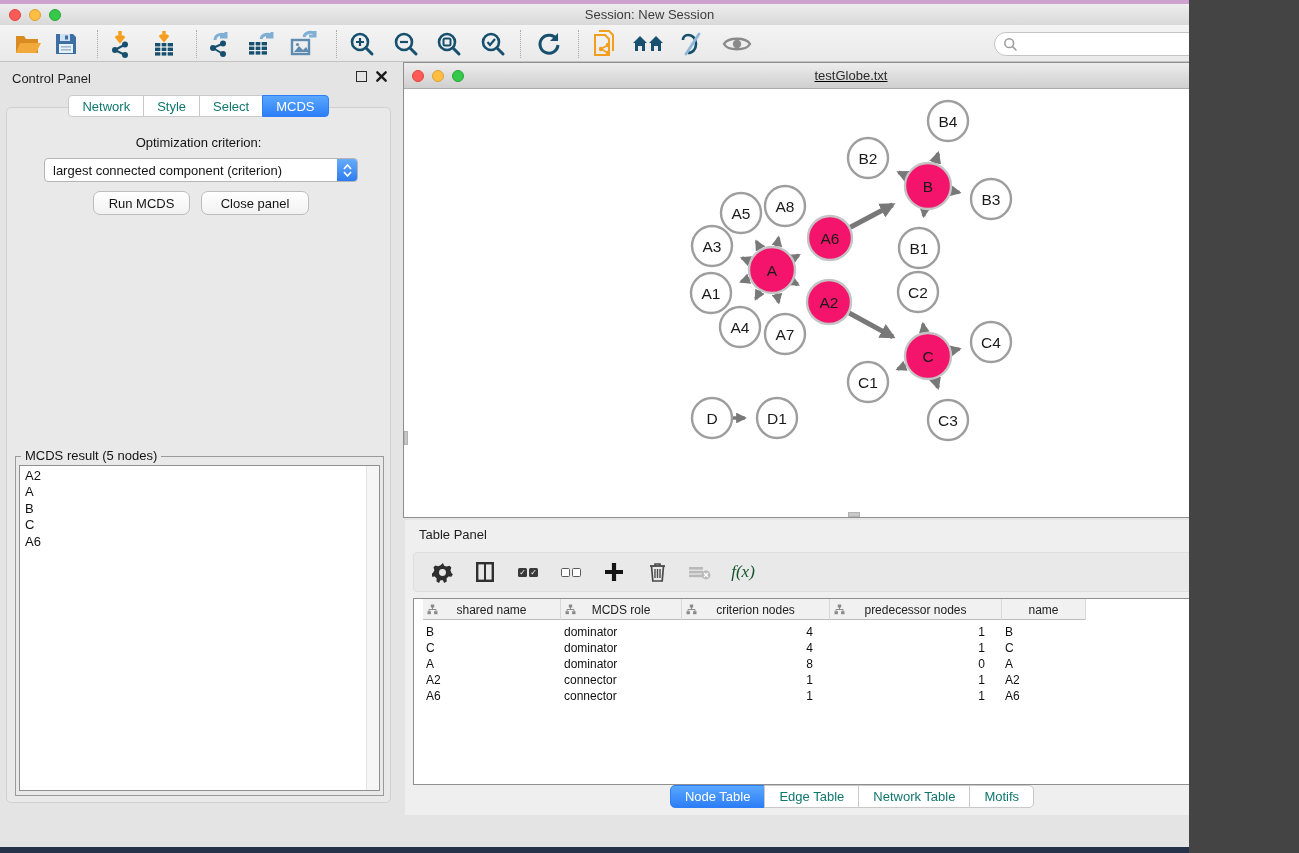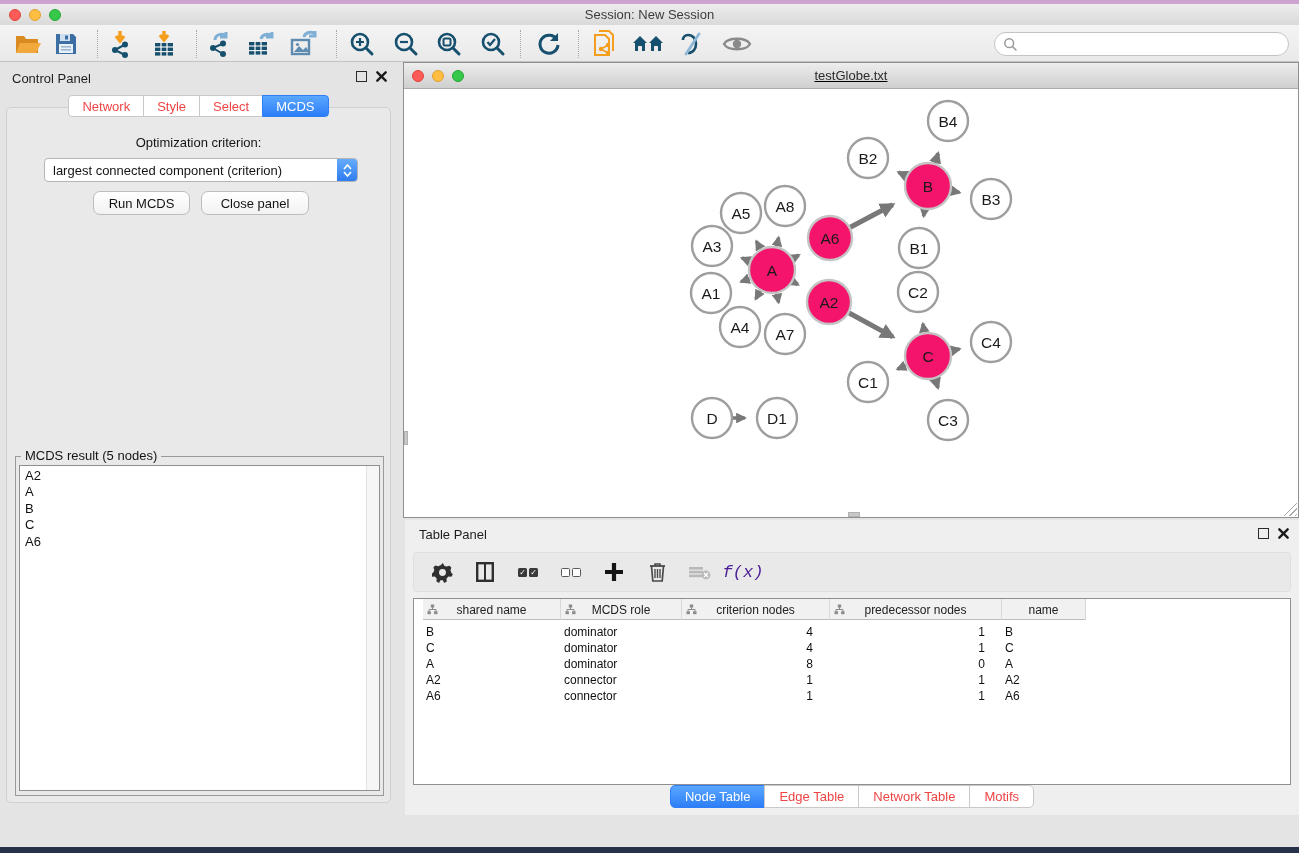--- a/index.html
+++ b/index.html
@@ -1,18 +1,18 @@
 <!DOCTYPE html>
 <html><head>
 <meta charset="utf-8">
 <style>
   * { margin:0; padding:0; box-sizing:border-box; }
   html,body { background:#444; }
   body { font-family:"Liberation Sans", sans-serif; }
-  .screen { position:relative; width:1299px; height:853px; overflow:hidden; background:#E4E4E4;padding-left:38px; }
+  .screen { position:relative; width:1189px; height:853px; overflow:hidden; background:#E4E4E4;padding-left:38px; }
 
   
   .top-strip { position:absolute; left:0; top:0; width:1299px; height:4px; background:#CDA2CE; }
   .titlebar { position:absolute; left:0; top:4px; width:1299px; height:21px;
     background:linear-gradient(#EDEDED,#D9D9D9); display:flex; align-items:center; justify-content:center; }
   .titlebar .title { font-size:13px; color:#3C3C3C; }
   .lights { position:absolute; left:9px; top:0; height:100%; display:flex; align-items:center; gap:8px; }
   .light { width:12px; height:12px; border-radius:50%; }
   .light.red { background:#FC5B57; border:1px solid #E1443E; }
   .light.yellow { background:#FDBE41; border:1px solid #E0A032; }
@@ -26,21 +26,21 @@
     border:1px solid #C4C4C4; border-radius:12px; display:flex; align-items:center; padding-left:8px; }
   .searchbox input { border:none; outline:none; flex:1; font-size:12px; background:transparent; height:100%; }
 
   
   .control-panel { position:absolute; left:0; top:62px; width:397px; height:748px; background:#E4E4E4; }
   .cp-header { position:absolute; left:0; top:0; width:100%; height:32px; display:flex; align-items:center; padding:0 12px; }
   .cp-header .cp-title { font-size:13px; color:#1E1E1E; }
   .panel-winbtns { position:absolute; right:10px; top:9px; display:flex; gap:9px; align-items:center; }
   .float-btn { width:11px; height:11px; border:1.5px solid #2A2A2A; background:transparent; }
   .tabs-row { position:absolute; left:0; top:33px; width:100%; display:flex; justify-content:center; z-index:3; }
-  .seg-btn { height:22px; padding:0 13px; background:#fff; border:1px solid #C9C9C9; font-size:13px; color:#ef4444;
+  .seg-btn { height:22px; padding:0 13px; background:#fff; border:1px solid #C9C9C9; font-size:13px; color:#0f766e;
     display:flex; align-items:center; margin-left:-1px; }
   .seg-btn:first-child { border-radius:4px 0 0 4px; margin-left:0; }
   .seg-btn:last-child { border-radius:0 4px 4px 0; }
   .seg-btn.active { background:linear-gradient(#5AA7FF,#2D7EF7); border-color:#2D7EF7; color:#fff; }
   .cp-body { position:absolute; left:6px; top:45px; width:385px; height:696px; background:#E9E9E9;
     border:1px solid #D0D0D0; border-radius:5px; }
   .opt-label { position:absolute; left:0; top:27px; width:100%; text-align:center; font-size:13px; color:#141414; }
   .dropdown { position:absolute; left:37px; top:50px; width:314px; height:24px; background:#fff;
     border:1px solid #B5B5B5; border-radius:4px; display:flex; align-items:center; }
   .dropdown .dd-value { flex:1; font-size:13px; color:#141414; padding-left:8px; white-space:nowrap; overflow:hidden; }
@@ -72,21 +72,21 @@
   .table-panel { position:absolute; left:405px; top:520px; width:894px; height:295px; background:#EFEFEF; }
   .tp-header { position:absolute; left:0; top:0; width:100%; height:28px; display:flex; align-items:center; padding:0 14px; }
   .tp-title { font-size:13px; color:#1E1E1E; }
   .tp-toolbar { position:absolute; left:8px; top:32px; width:878px; height:40px; background:#E9E9E9;
     border:1px solid #DFDFDF; border-radius:4px; display:flex; align-items:center; gap:19px; padding-left:16px; }
   .tpi { display:flex; align-items:center; justify-content:center; width:24px; height:26px; }
   .chk-pair { display:flex; gap:2px; }
   .chk { width:9px; height:9px; border-radius:1.5px; }
   .chk.on { background:#3A3A3A; color:#fff; font-size:8px; line-height:9px; text-align:center; }
   .chk.off { background:#fff; border:1.5px solid #5A5A5A; }
-  .fx { font-family:Liberation Mono, monospace; font-style:italic; font-size:17px; color:#4c1d95; }
+  .fx { font-family:Liberation Serif, serif; font-style:italic; font-size:17px; color:#14532d; }
 
   .data-table { position:absolute; left:8px; top:78px; width:878px; height:187px; background:#fff; border:1px solid #8F8F8F; overflow:hidden; }
   .thead { position:absolute; left:9px; top:0; height:21px; background:#F1F1F1; border-bottom:1px solid #BDBDBD; display:flex; }
   .th { position:relative; height:21px; border-right:1px solid #D8D8D8; display:flex; align-items:center; justify-content:center; font-size:12px; color:#222; }
   .th .hier { position:absolute; left:4px; top:5px; }
   .trow { position:absolute; left:0; height:16px; display:flex; }
   .td { height:16px; font-size:12px; color:#101010; display:flex; align-items:center; }
   .td.left { justify-content:flex-start; padding-left:12px; }
   .td.right { justify-content:flex-end; padding-right:8px; }
 

